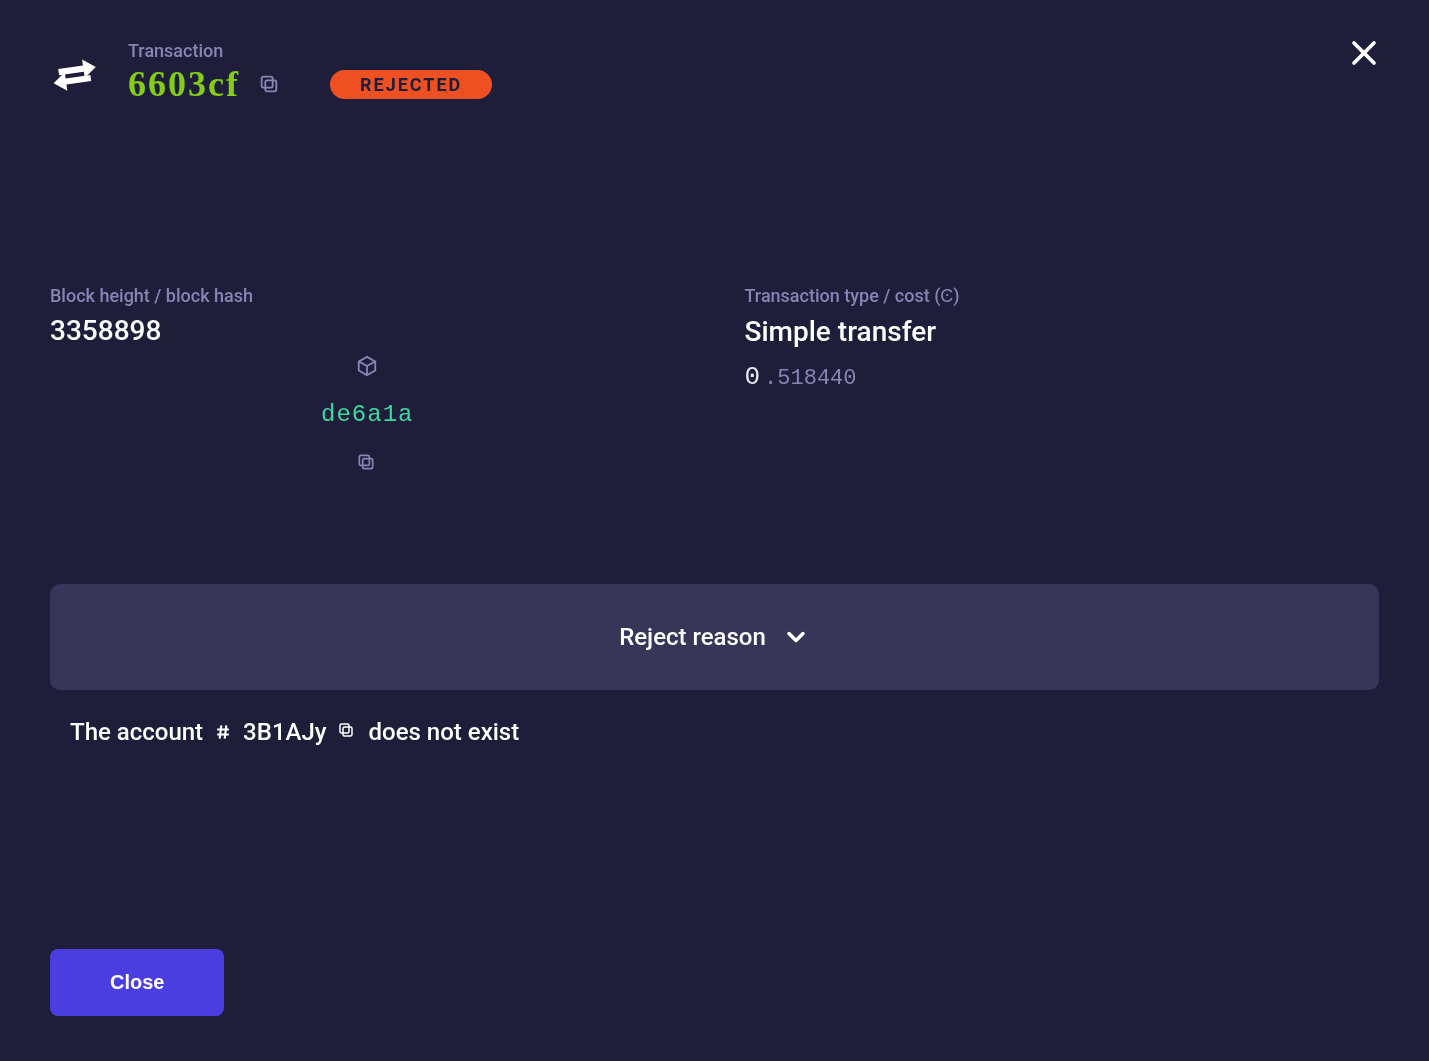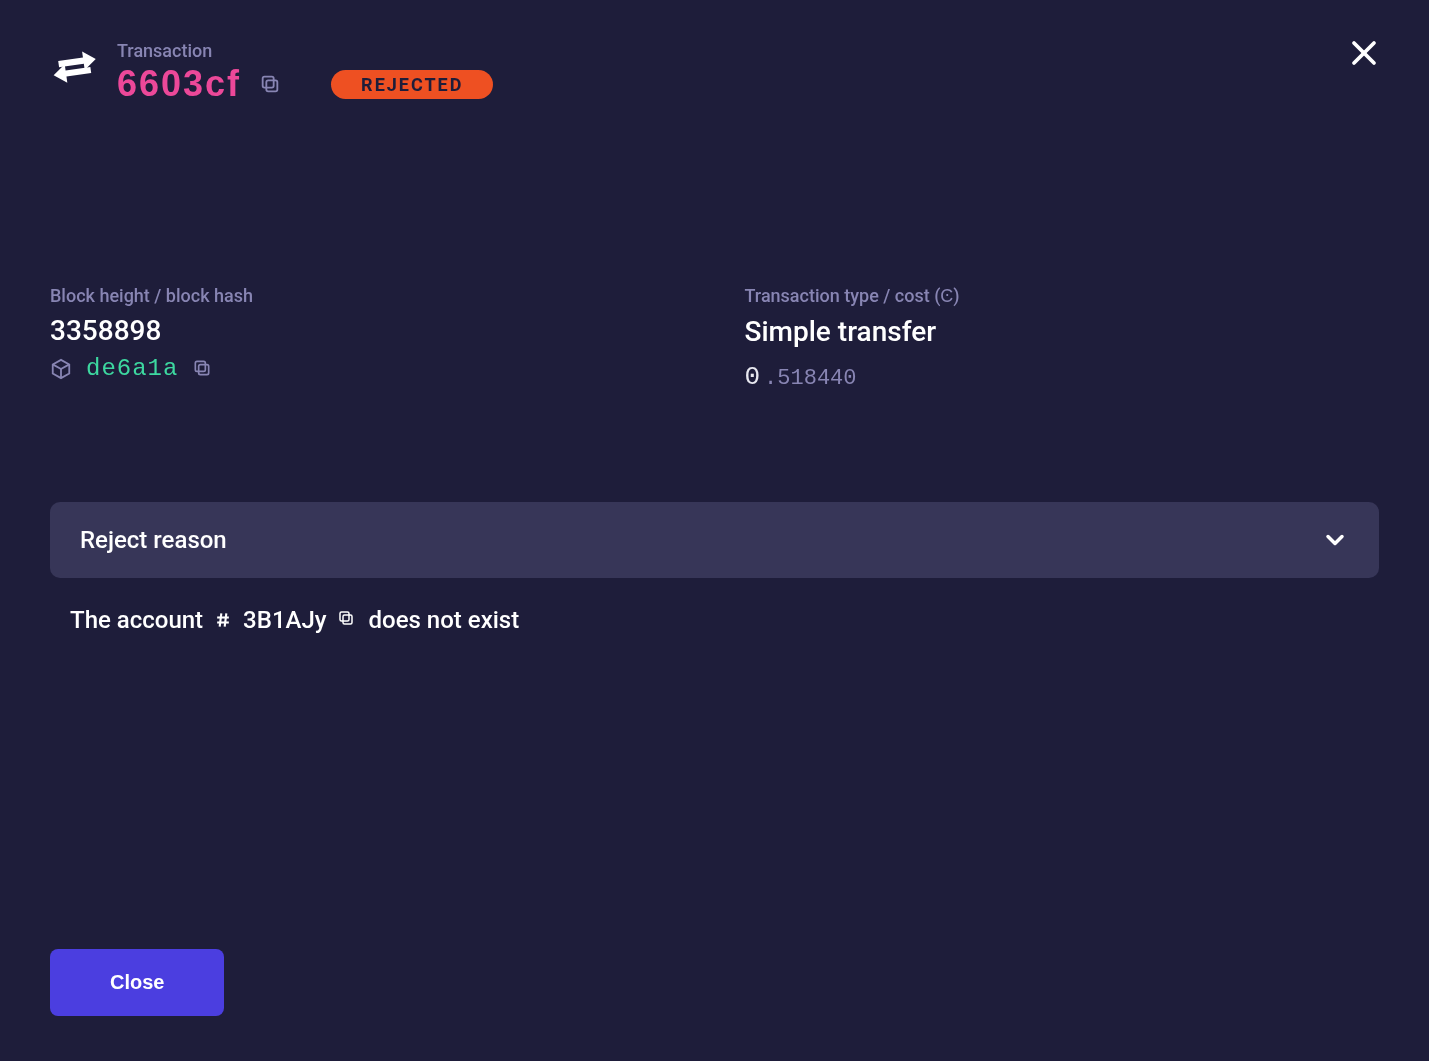--- a/index.html
+++ b/index.html
@@ -13,21 +13,22 @@
   }
   .modal {
     padding: 40px 50px 45px 50px;
     position: relative;
     height: 100%;
     display: flex;
     flex-direction: column;
   }
   .header {
     display: flex;
-    gap: 17px;
+    align-items: center;
+    gap: 28px;
   }
   .logo {
     width: 50px;
     height: 50px;
     display: flex;
     align-items: center;
     justify-content: center;
   }
   .title-block {
     display: flex;
@@ -38,25 +39,25 @@
     font-size: 18px;
     font-weight: 500;
     margin-bottom: 2px;
   }
   .title-row {
     display: flex;
     align-items: center;
     gap: 18px;
   }
   .tx-hash {
-    font-family: Liberation Sans, sans-serif;
+    font-family: Liberation Serif, serif;
     font-size: 36px;
     font-weight: 700;
     letter-spacing: 2px;
-    color: #ec4899;
+    color: #84cc16;
   }
   .copy-icon {
     width: 22px;
     height: 22px;
     cursor: pointer;
   }
   .status-badge {
     background: #ee5022;
     color: #1e1d3a;
     font-size: 18px;
@@ -89,22 +90,23 @@
     margin-bottom: 8px;
   }
   .detail-value-big {
     font-size: 28px;
     font-weight: 500;
     color: #ffffff;
   }
   .hash-row {
     display: flex;
     align-items: center;
-    gap: 14px;
+    gap: 24px;
     margin-top: 8px;
+    flex-direction: column;
   }
   .hash-text {
     font-family: "Courier New", monospace;
     font-size: 24px;
     color: #3dd8a0;
     letter-spacing: 1px;
   }
   .muted-timestamp {
     color: #8885b3;
     font-size: 26px;
@@ -133,24 +135,24 @@
     align-items: center;
     gap: 18px;
     margin-top: 4px;
   }
   .accordion {
     margin-top: 110px;
   }
   .accordion-header {
     background: #373658;
     border-radius: 10px;
-    padding: 24px 30px;
-    display: flex;
-    align-items: center;
-    justify-content: space-between;
+    padding: 39px 30px;
+    display: flex;
+    align-items: center;
+    justify-content: center;
     cursor: pointer;
     gap: 16px;
   }
   .accordion-title {
     font-size: 24px;
     font-weight: 500;
     color: #ffffff;
   }
   .accordion-body {
     padding: 28px 20px 10px 20px;

